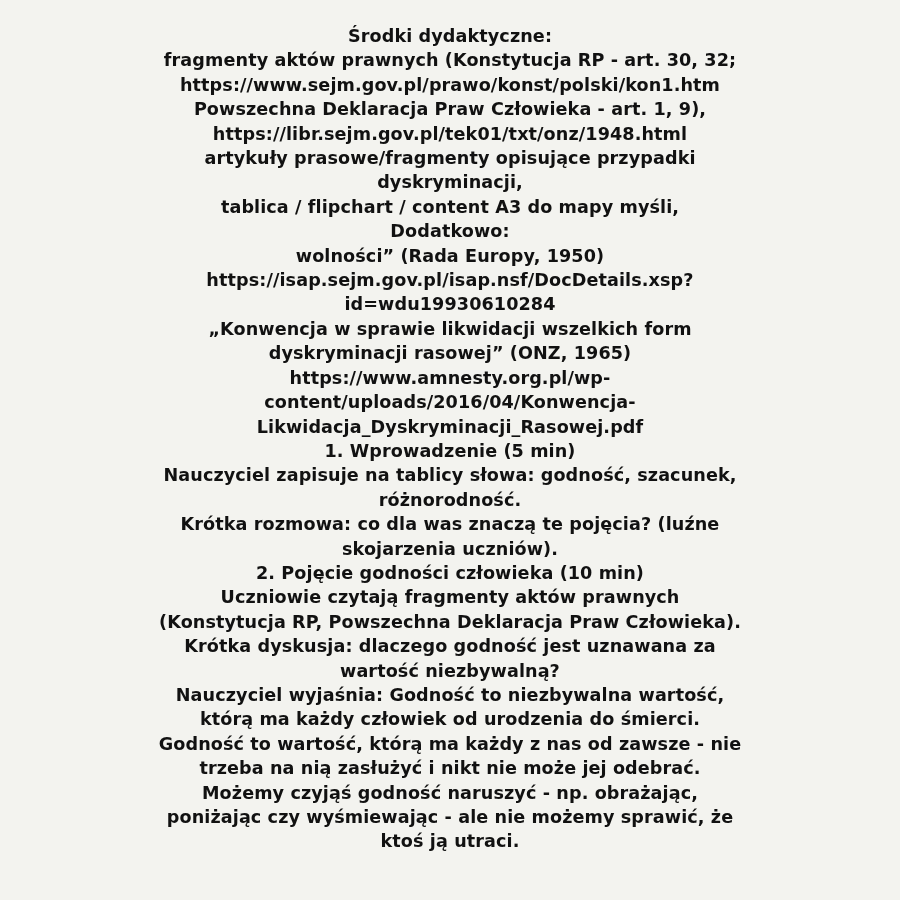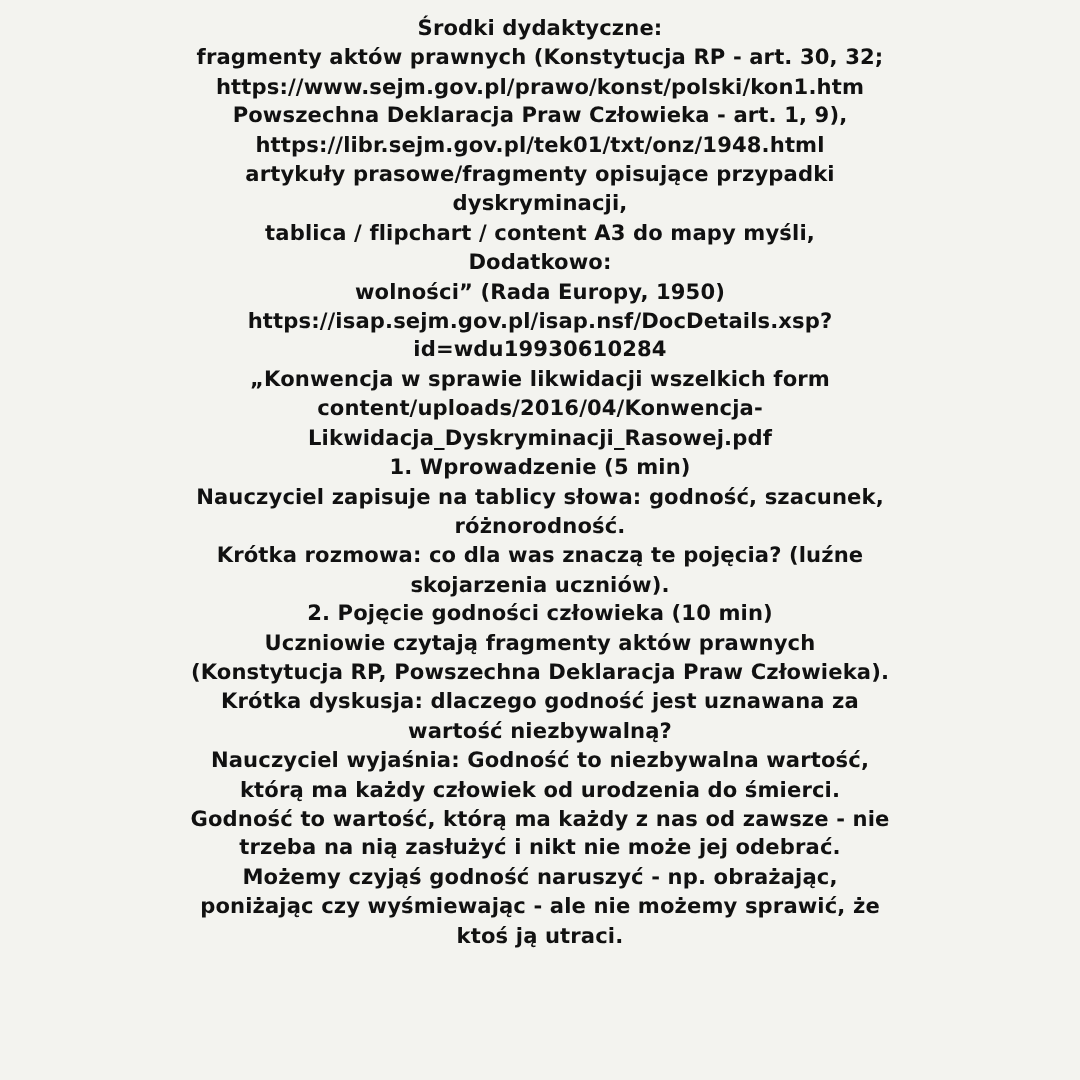--- a/index.html
+++ b/index.html
@@ -8,21 +8,21 @@
       width: 900px;
       height: 900px;
       overflow: hidden;
       background: #f3f3ef;
     }
     .page {
       width: 900px;
       height: 900px;
       overflow: hidden;
       box-sizing: border-box;
-      padding-top: 12px;
+      padding-top: 24px;
       background: #f3f3ef;
     }
     .doc {
       width: 900px;
       text-align: center;
       font-family: "DejaVu Sans", sans-serif;
       font-weight: bold;
       font-size: 17.6px;
       line-height: 24.4px;
       color: #111111;
@@ -45,20 +45,22 @@
     <p class="line">Powszechna Deklaracja Praw Człowieka - art. 1, 9),</p>
     <p class="line">https://libr.sejm.gov.pl/tek01/txt/onz/1948.html</p>
     <p class="line">artykuły prasowe/fragmenty opisujące przypadki</p>
     <p class="line">dyskryminacji,</p>
     <p class="line">tablica / flipchart / content A3 do mapy myśli,</p>
     <p class="line">Dodatkowo:</p>
     <p class="line">wolności” (Rada Europy, 1950)</p>
     <p class="line">https://isap.sejm.gov.pl/isap.nsf/DocDetails.xsp?</p>
     <p class="line">id=wdu19930610284</p>
     <p class="line">„Konwencja w sprawie likwidacji wszelkich form</p>
+    <p class="line">dyskryminacji rasowej” (ONZ, 1965)</p>
+    <p class="line">https://www.amnesty.org.pl/wp-</p>
     <p class="line">content/uploads/2016/04/Konwencja-</p>
     <p class="line">Likwidacja_Dyskryminacji_Rasowej.pdf</p>
     <p class="line">1. Wprowadzenie (5 min)</p>
     <p class="line">Nauczyciel zapisuje na tablicy słowa: godność, szacunek,</p>
     <p class="line">różnorodność.</p>
     <p class="line">Krótka rozmowa: co dla was znaczą te pojęcia? (luźne</p>
     <p class="line">skojarzenia uczniów).</p>
     <p class="line">2. Pojęcie godności człowieka (10 min)</p>
     <p class="line">Uczniowie czytają fragmenty aktów prawnych</p>
     <p class="line">(Konstytucja RP, Powszechna Deklaracja Praw Człowieka).</p>

